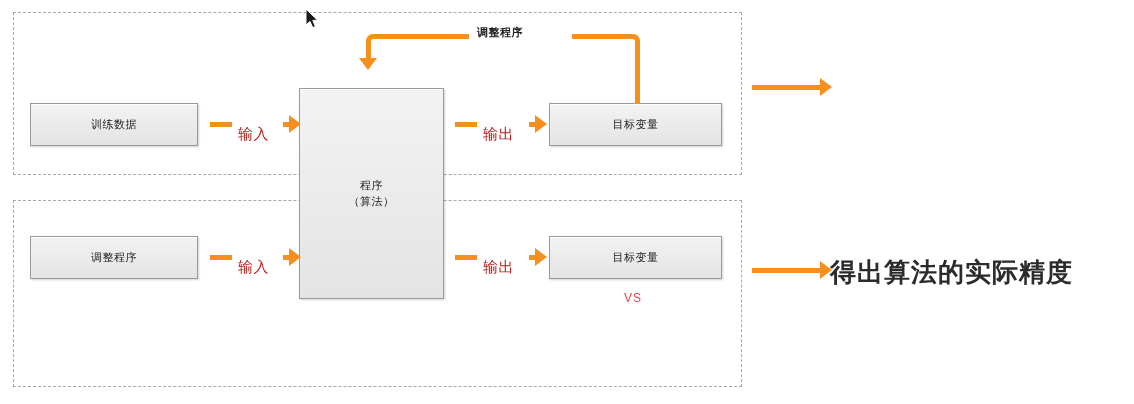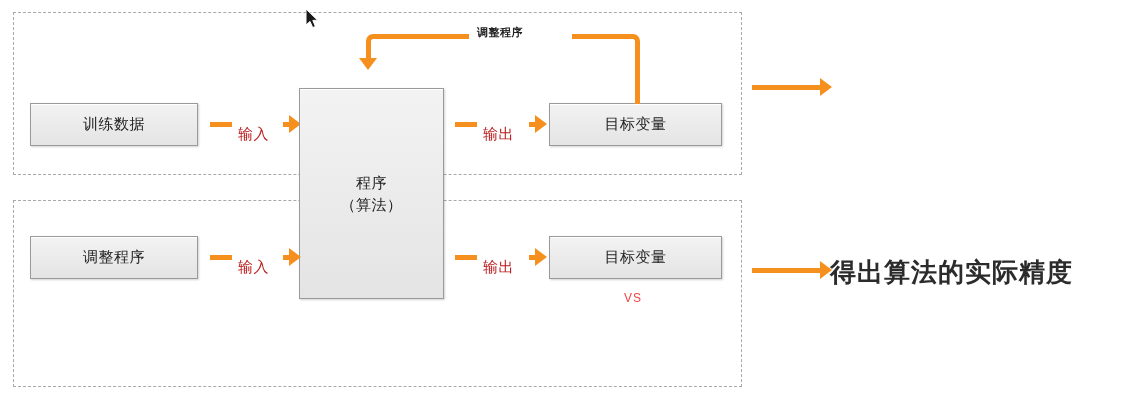--- a/index.html
+++ b/index.html
@@ -32,21 +32,21 @@
   .node {
     position: absolute;
     box-sizing: border-box;
     border: 1px solid #9a9a9a;
     background: linear-gradient(180deg, #f3f3f3 0%, #ececec 45%, #e4e4e4 100%);
     box-shadow: inset 0 1px 0 #ffffff, 1px 1px 2px rgba(0,0,0,0.18);
     display: flex;
     align-items: center;
     justify-content: center;
     color: #222222;
-    font-size: 15px;
+    font-size: 11px;
     letter-spacing: 0.5px;
     white-space: nowrap;
   }
   #node-train-data  { left: 30px;  top: 103px; width: 168px; height: 43px; }
   #node-test-data   { left: 30px;  top: 236px; width: 168px; height: 43px; }
   #node-program     { left: 299px; top: 88px;  width: 145px; height: 211px;
                       flex-direction: column; line-height: 1.42; }
   #node-target-1    { left: 549px; top: 103px; width: 173px; height: 43px; }
   #node-target-2    { left: 549px; top: 236px; width: 173px; height: 43px; }
   #node-actual      { left: 549px; top: 325px; width: 173px; height: 43px; }

